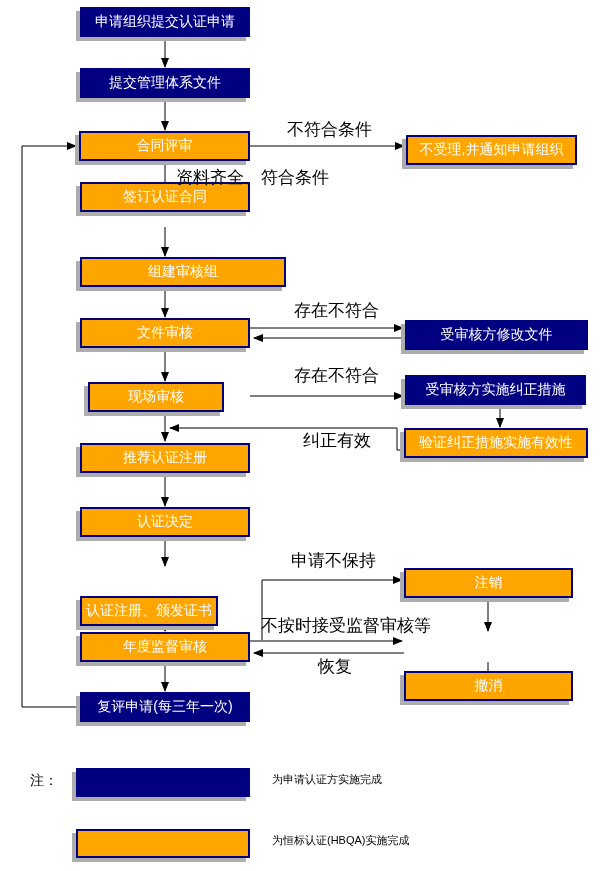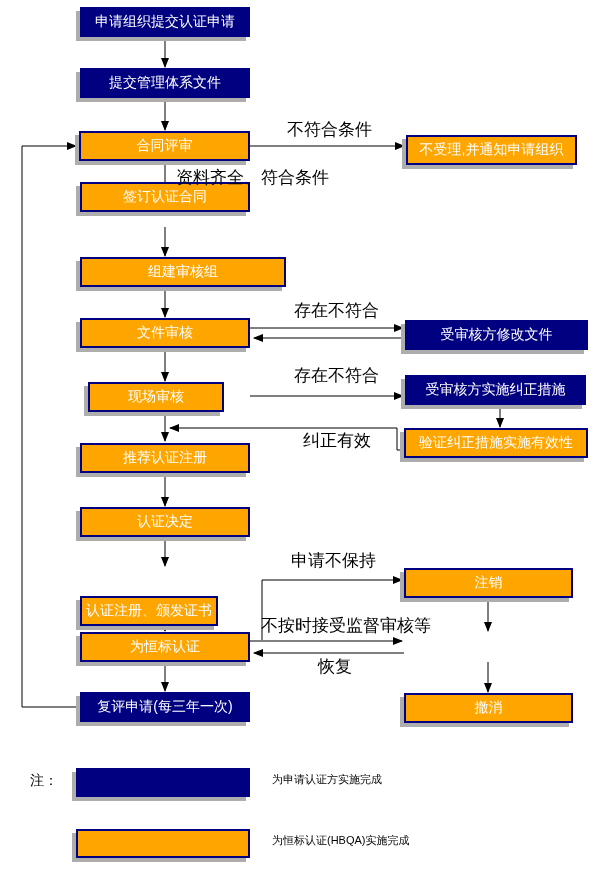--- a/index.html
+++ b/index.html
@@ -80,29 +80,29 @@
   <div class="node applicant" style="left:80px;top:7px;width:170px">申请组织提交认证申请</div>
   <div class="node applicant" style="left:80px;top:68px;width:170px">提交管理体系文件</div>
   <div class="node hbqa" style="left:79px;top:131px;width:171px">合同评审</div>
   <div class="node hbqa" style="left:80px;top:182px;width:170px">签订认证合同</div>
   <div class="node hbqa" style="left:80px;top:257px;width:206px">组建审核组</div>
   <div class="node hbqa" style="left:80px;top:318px;width:170px">文件审核</div>
   <div class="node hbqa" style="left:88px;top:382px;width:136px">现场审核</div>
   <div class="node hbqa" style="left:80px;top:443px;width:170px">推荐认证注册</div>
   <div class="node hbqa" style="left:80px;top:507px;width:170px">认证决定</div>
   <div class="node hbqa" style="left:80px;top:596px;width:138px">认证注册、颁发证书</div>
-  <div class="node hbqa" style="left:80px;top:632px;width:170px">为恒标认证</div>
+  <div class="node hbqa" style="left:80px;top:632px;width:170px">年度监督审核</div>
   <div class="node applicant" style="left:80px;top:692px;width:170px">复评申请(每三年一次)</div>
 
   <div class="node hbqa" style="left:406px;top:135px;width:171px">不受理,并通知申请组织</div>
   <div class="node applicant" style="left:405px;top:320px;width:183px">受审核方修改文件</div>
   <div class="node applicant" style="left:405px;top:375px;width:181px">受审核方实施纠正措施</div>
   <div class="node hbqa" style="left:404px;top:428px;width:184px">验证纠正措施实施有效性</div>
   <div class="node hbqa" style="left:404px;top:568px;width:169px">注销</div>
-  <div class="node hbqa" style="left:404px;top:693px;width:169px">撤消</div>
+  <div class="node hbqa" style="left:404px;top:671px;width:169px">撤消</div>
 
   <div class="edge-label" style="left:287px;top:118px">不符合条件</div>
   <div class="edge-label" style="left:176px;top:166px">资料齐全、符合条件</div>
   <div class="edge-label" style="left:294px;top:299px">存在不符合</div>
   <div class="edge-label" style="left:294px;top:364px">存在不符合</div>
   <div class="edge-label" style="left:303px;top:429px">纠正有效</div>
   <div class="edge-label" style="left:291px;top:549px">申请不保持</div>
   <div class="edge-label" style="left:261px;top:614px">不按时接受监督审核等</div>
   <div class="edge-label" style="left:318px;top:655px">恢复</div>
 

